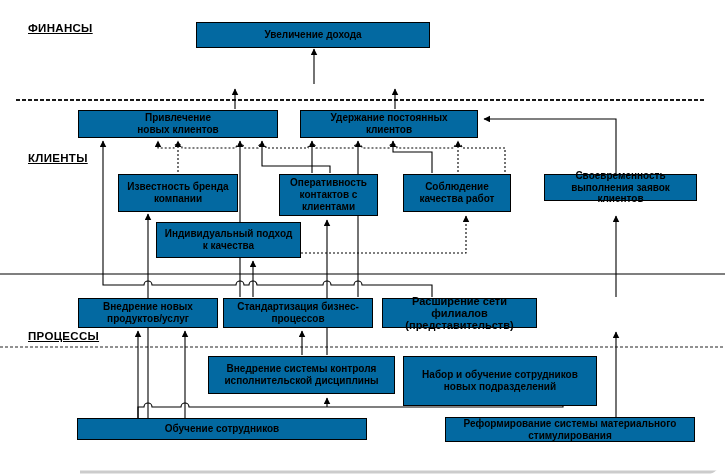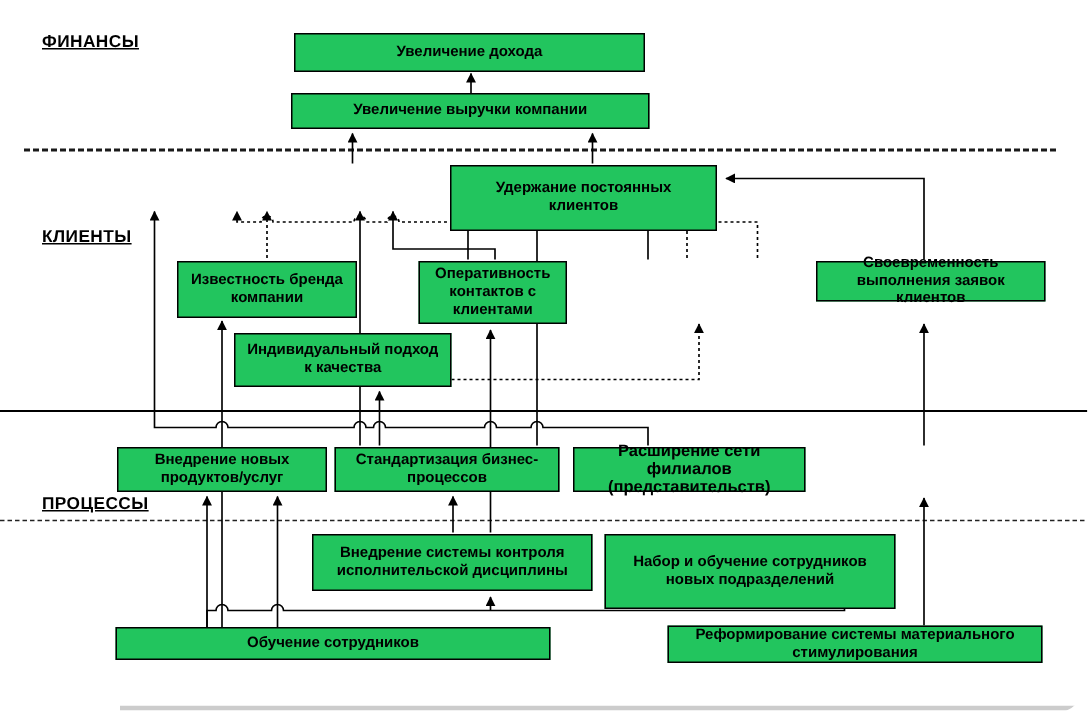--- a/index.html
+++ b/index.html
@@ -3,21 +3,21 @@
 <meta charset="utf-8">
 <style>
   html,body{margin:0;padding:0;background:#ffffff;}
   #stage{
     position:relative;width:725px;height:476px;background:#ffffff;overflow:hidden;
     font-family:"Liberation Sans","DejaVu Sans",sans-serif;color:#000;border-radius:24px;
   }
   #wires{position:absolute;left:0;top:0;z-index:1;}
   .node{
     position:absolute;z-index:2;box-sizing:border-box;
-    border:1px solid #000;background:#22c55e;
+    border:1px solid #000;background:#0369a1;
     display:flex;align-items:center;justify-content:center;
     text-align:center;font-weight:bold;font-size:10px;line-height:1.18;
     white-space:pre-line;padding:1px 2px;
   }
   .node.sm{font-size:11px;line-height:1.12;}
   .band-label{
     position:absolute;z-index:2;font-weight:bold;font-size:11.5px;
     text-decoration:underline;letter-spacing:.3px;white-space:pre-line;line-height:1.18;
   }
 </style>
@@ -76,29 +76,32 @@
       <path d="M327,407 L327,398" marker-end="url(#ah)"></path>
       <path d="M616,417 L616,332" marker-end="url(#ah)"></path>
     </g>
   </svg>
 
   <div class="band-label" style="left:28px;top:22px">ФИНАНСЫ</div>
   <div class="band-label" style="left:28px;top:152px">КЛИЕНТЫ</div>
   <div class="band-label" style="left:28px;top:330px">ПРОЦЕССЫ</div>
 
   <div class="node" style="left:196px;top:22px;width:234px;height:26px">Увеличение дохода</div>
-  <div class="node" style="left:194px;top:62px;width:239px;height:24px">Увеличение выручки компании</div>
 
-  <div class="node" style="left:300px;top:110px;width:178px;height:44px">Удержание постоянных
+  <div class="node" style="left:78px;top:110px;width:200px;height:28px">Привлечение
+новых клиентов</div>
+  <div class="node" style="left:300px;top:110px;width:178px;height:28px">Удержание постоянных
 клиентов</div>
   <div class="node" style="left:118px;top:174px;width:120px;height:38px">Известность бренда
 компании</div>
   <div class="node" style="left:279px;top:174px;width:99px;height:42px">Оперативность
 контактов с
 клиентами</div>
+  <div class="node" style="left:403px;top:174px;width:108px;height:38px">Соблюдение
+качества работ</div>
   <div class="node" style="left:544px;top:174px;width:153px;height:27px">Своевременность
 выполнения заявок
 клиентов</div>
   <div class="node" style="left:156px;top:222px;width:145px;height:36px">Индивидуальный подход
 к качества</div>
 
   <div class="node" style="left:78px;top:298px;width:140px;height:30px">Внедрение новых
 продуктов/услуг</div>
   <div class="node" style="left:223px;top:298px;width:150px;height:30px">Стандартизация бизнес-
 процессов</div>

